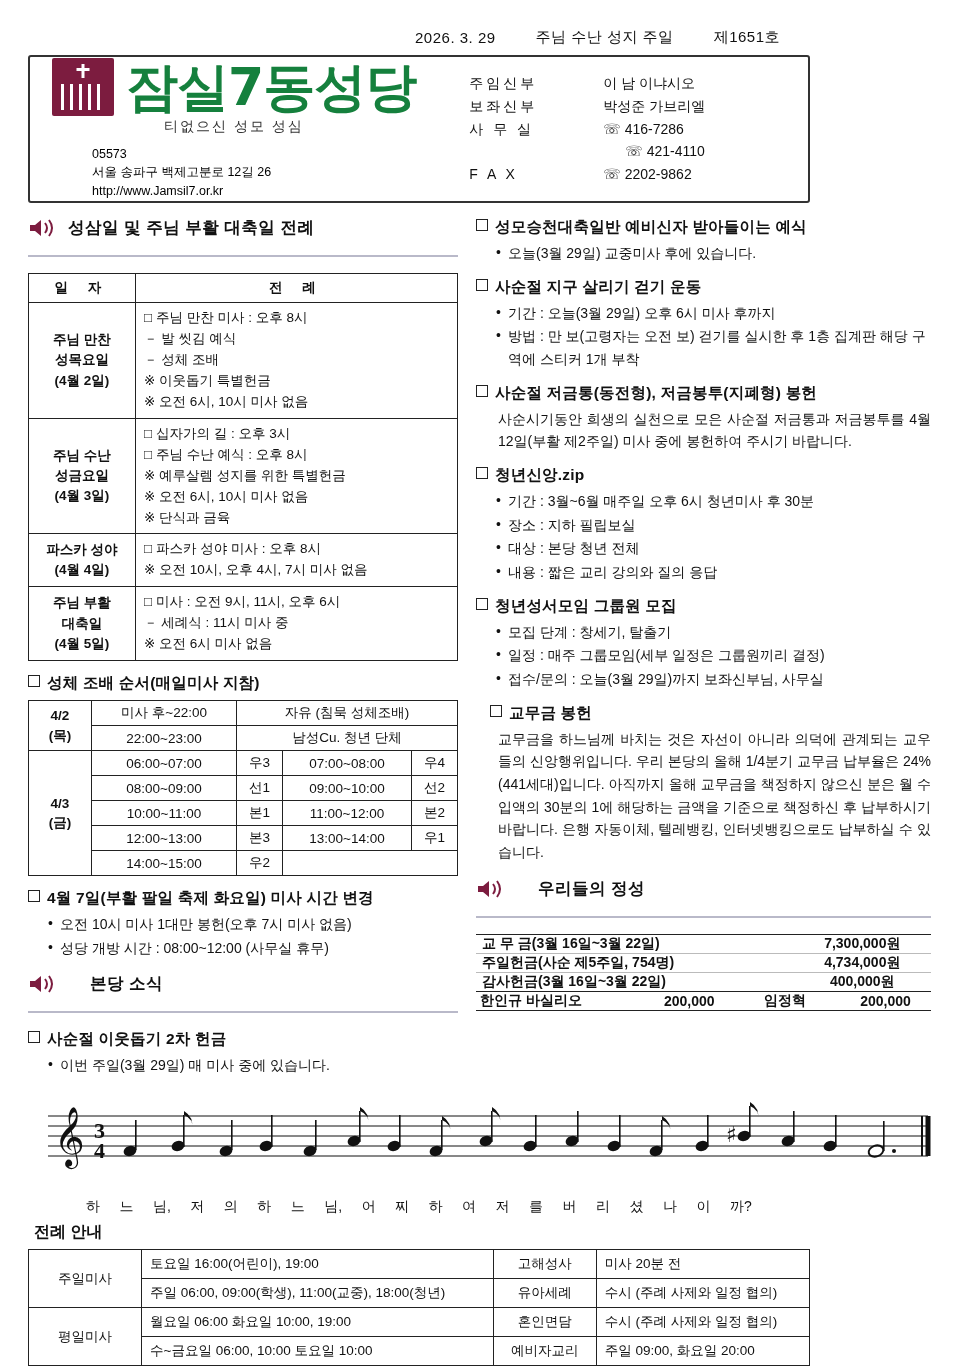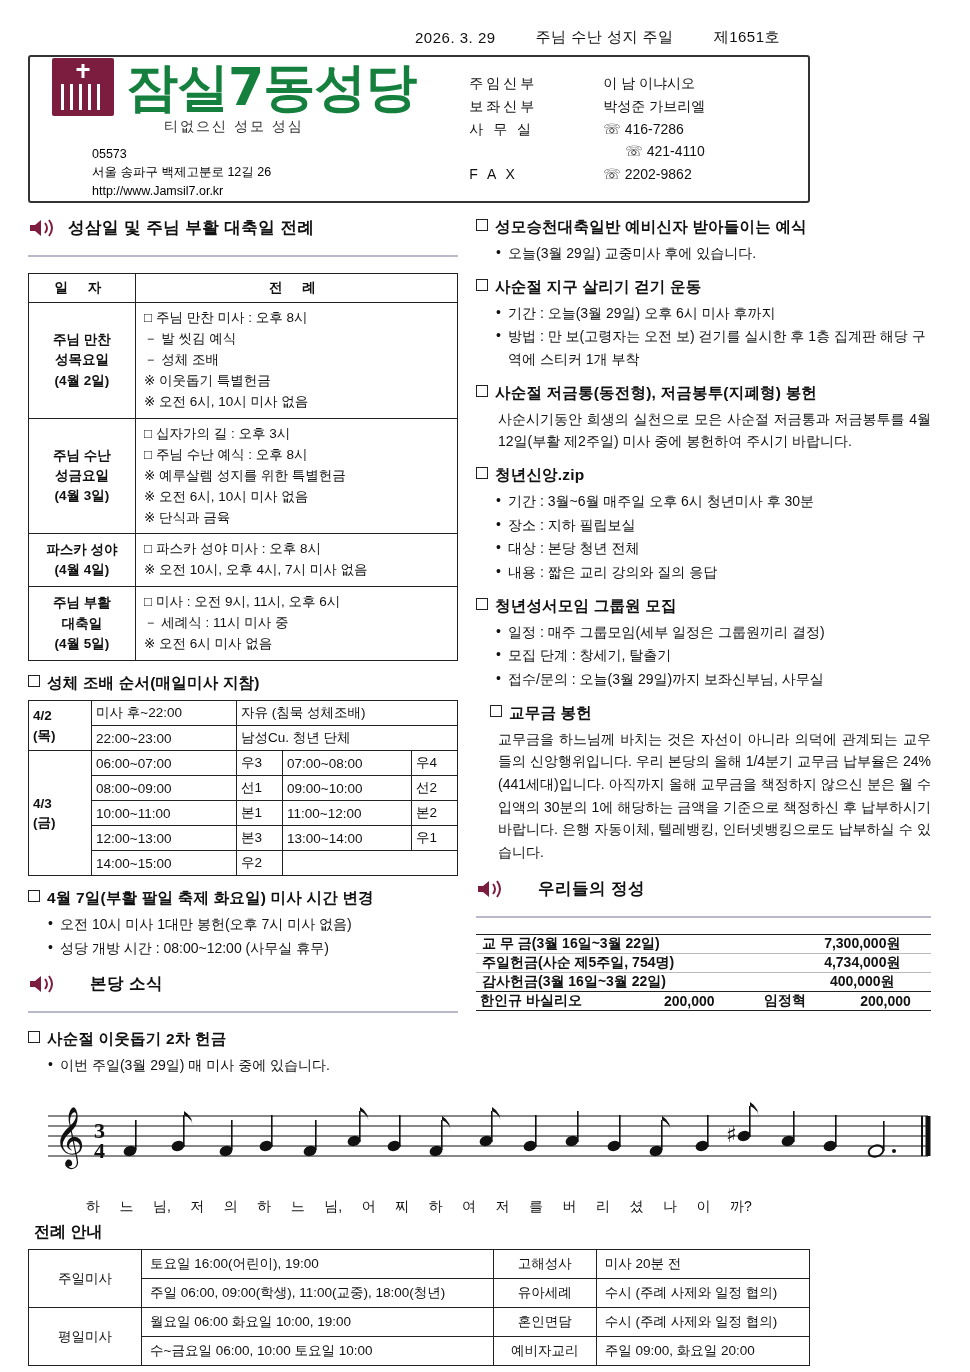--- a/index.html
+++ b/index.html
@@ -80,21 +80,21 @@
   
   table{border-collapse:collapse;width:100%;}
   .t1{border:1px solid #222;font-size:13.5px;}
   .t1 th,.t1 td{border:1px solid #222;padding:3px 5px;vertical-align:middle;}
   .t1 th{font-weight:bold;text-align:center;letter-spacing:8px;padding:4px 0;margin-top:24px;}
   .t1 .c-date{width:96px;text-align:center;font-weight:bold;line-height:1.5;}
   .t1 .c-body{line-height:1.55;padding:5px 8px;}
   .t1 .c-body div{white-space:nowrap;}
 
   .t2{border:1px solid #222;font-size:13.5px;margin-top:6px;}
-  .t2 td{border:1px solid #222;padding:3px 4px;white-space:nowrap;}
+  .t2 td{border:1px solid #222;padding:3px 4px;text-align:center;white-space:nowrap;}
   .t2 .d{width:54px;font-weight:bold;line-height:1.45;}
 
   h3.item{
     font-size:15.5px;font-weight:bold;margin:12px 0 4px 0;letter-spacing:.2px;
   }
   h3.item .box{
     display:inline-block;width:10px;height:10px;border:1.4px solid #222;
     margin-right:7px;vertical-align:1px;
   }
   ul.dots{margin:0 0 0 20px;padding:0;list-style:none;font-size:14px;line-height:1.62;}
@@ -357,22 +357,22 @@
         <li>기간 : 3월~6월 매주일 오후 6시 청년미사 후 30분</li>
         <li>장소 : 지하 필립보실</li>
         <li>대상 : 본당  청년 전체</li>
         <li>내용 : 짧은 교리 강의와 질의 응답</li>
       </ul>
 
       <h3 class="item">
         <span class="box"></span><span>청년성서모임 그룹원 모집</span>
       </h3>
       <ul class="dots">
+        <li>모집 단계 : 창세기, 탈출기</li>
         <li>일정 : 매주 그룹모임(세부 일정은 그룹원끼리 결정)</li>
-        <li>모집 단계 : 창세기, 탈출기</li>
         <li>접수/문의 : 오늘(3월 29일)까지 보좌신부님, 사무실</li>
       </ul>
 
       <h3 class="item" style="margin-left:14px">
         <span class="box"></span><span>교무금 봉헌</span>
       </h3>
       <div class="para">교무금을 하느님께 바치는 것은 자선이 아니라 의덕에 관계되는 교우들의 신앙행위입니다. 우리 본당의 올해 1/4분기 교무금 납부율은 24%(441세대)입니다. 아직까지 올해 교무금을 책정하지 않으신 분은 월 수입액의 30분의 1에 해당하는 금액을 기준으로 책정하신 후 납부하시기 바랍니다. 은행 자동이체, 텔레뱅킹, 인터넷뱅킹으로도 납부하실 수 있습니다.</div>
 
       <div class="sec-title" style="margin-top:14px">
         <span class="spk">

